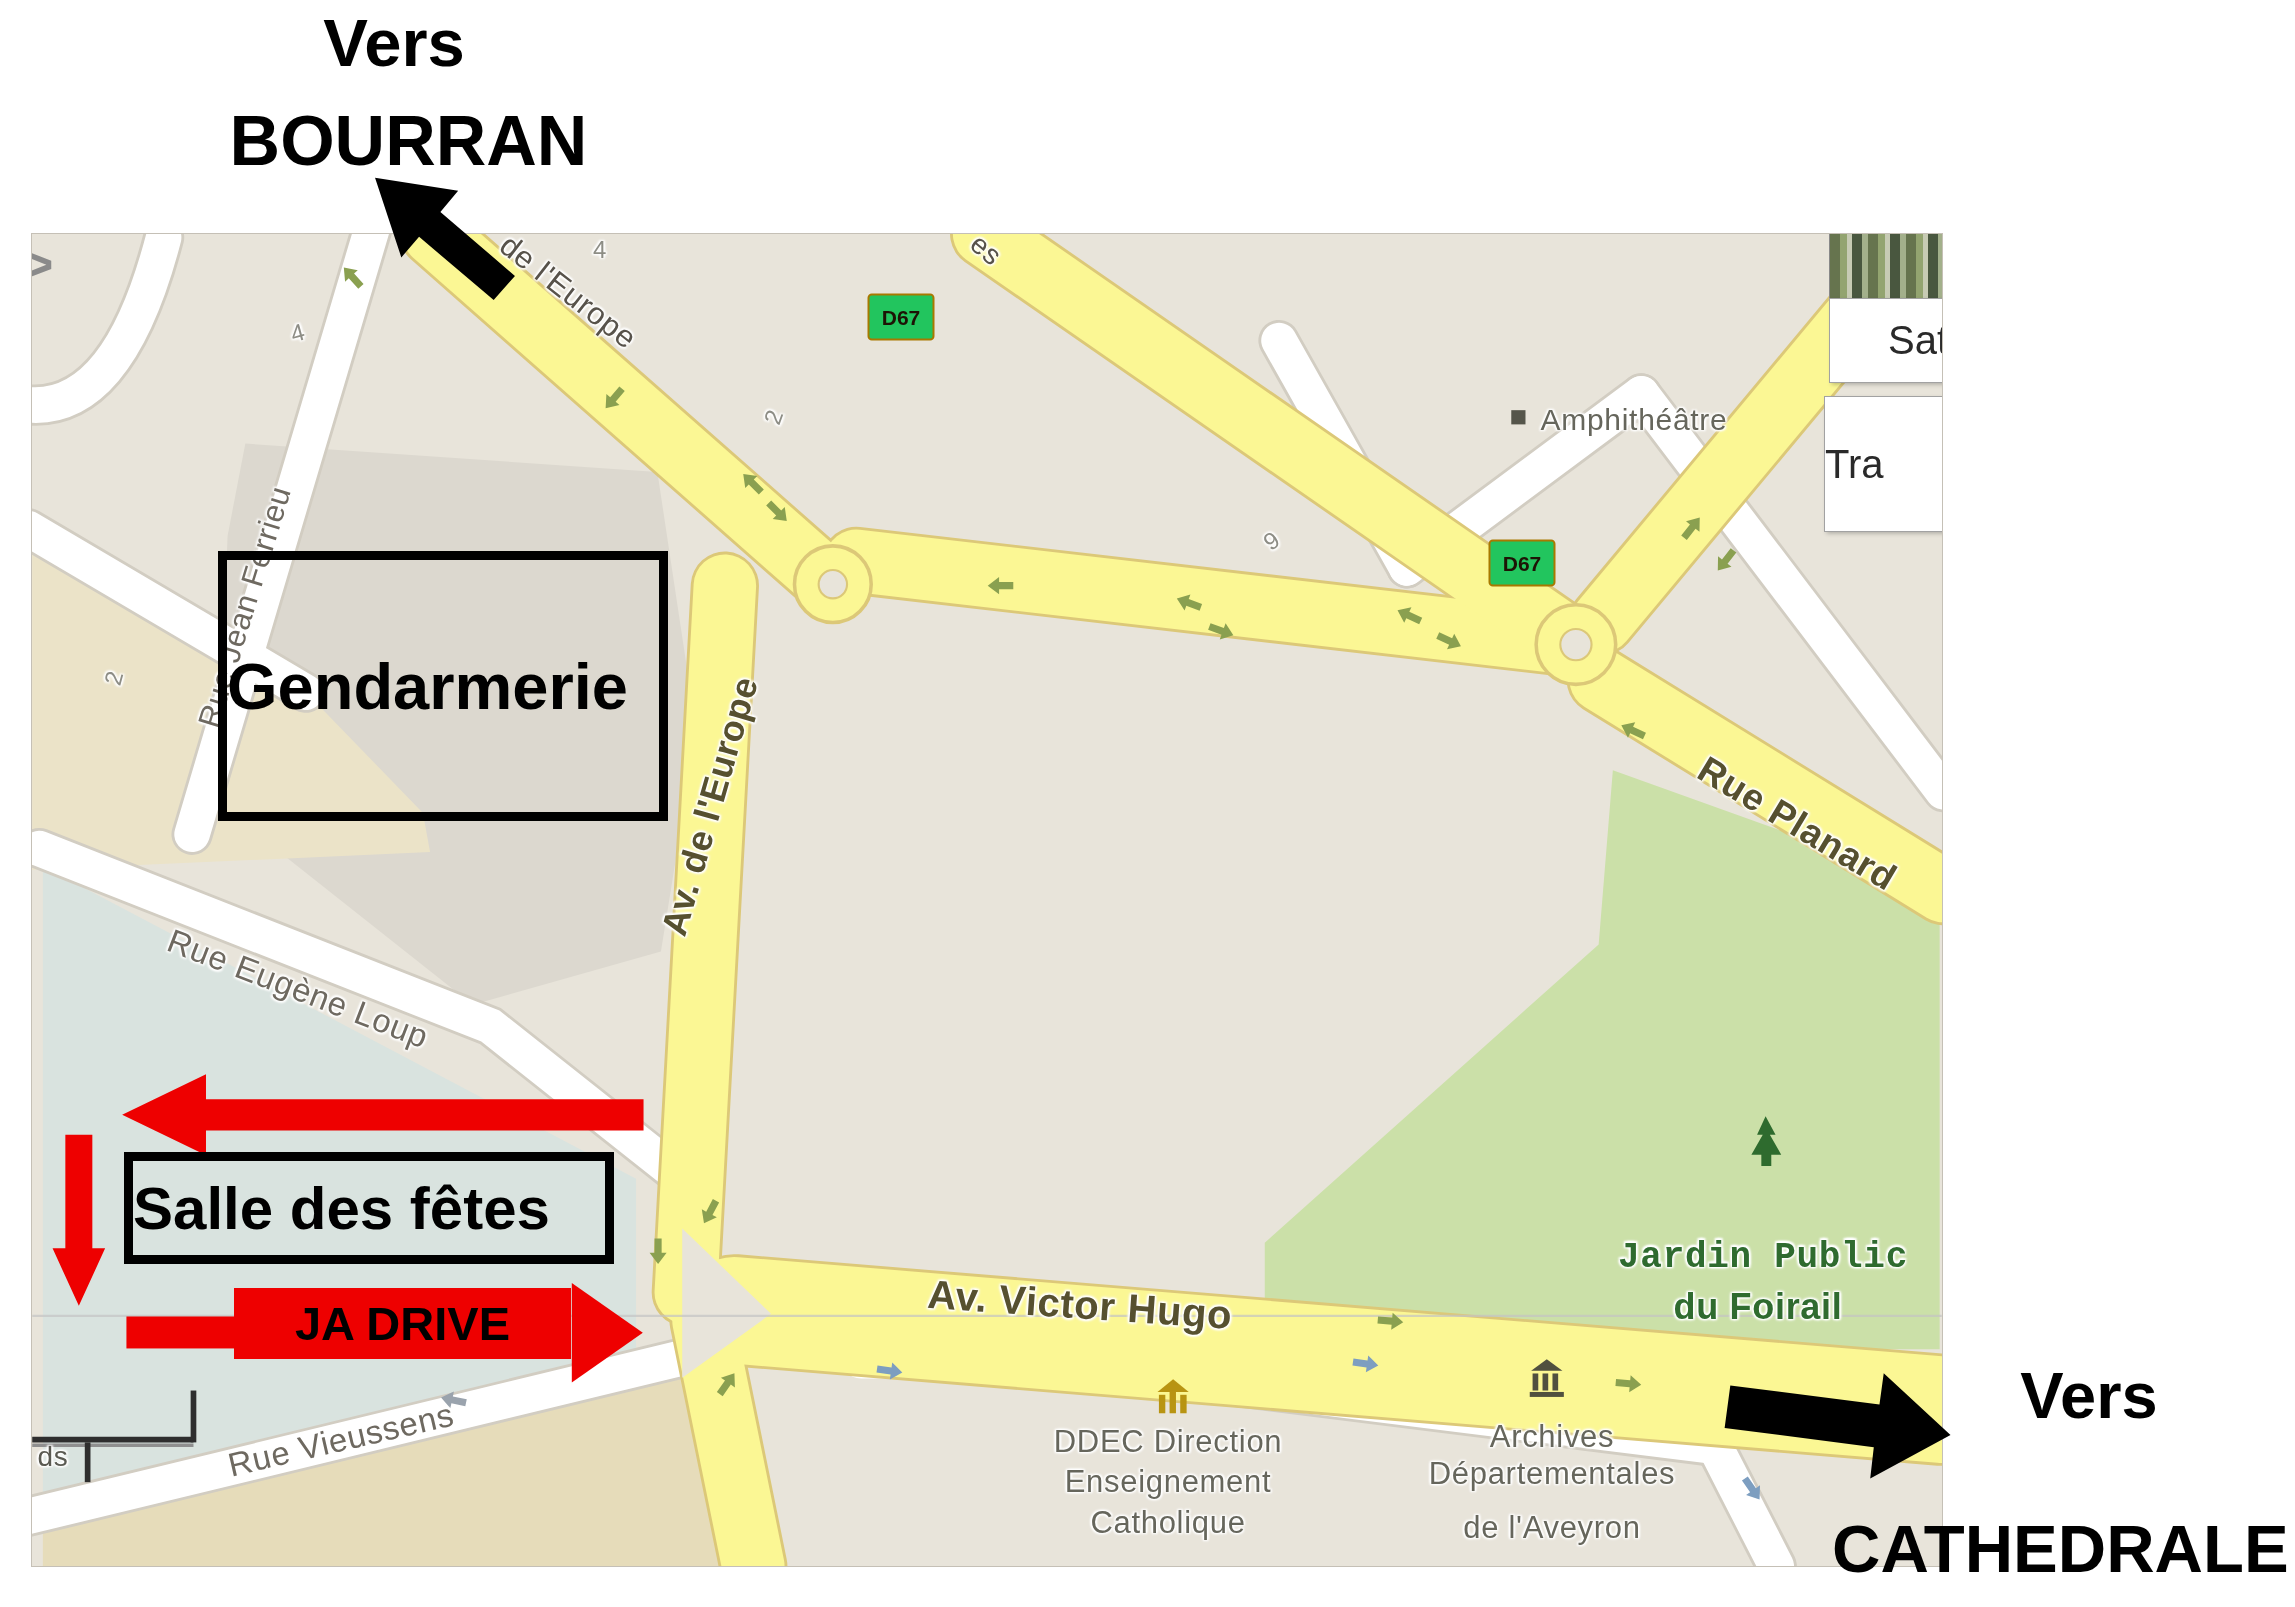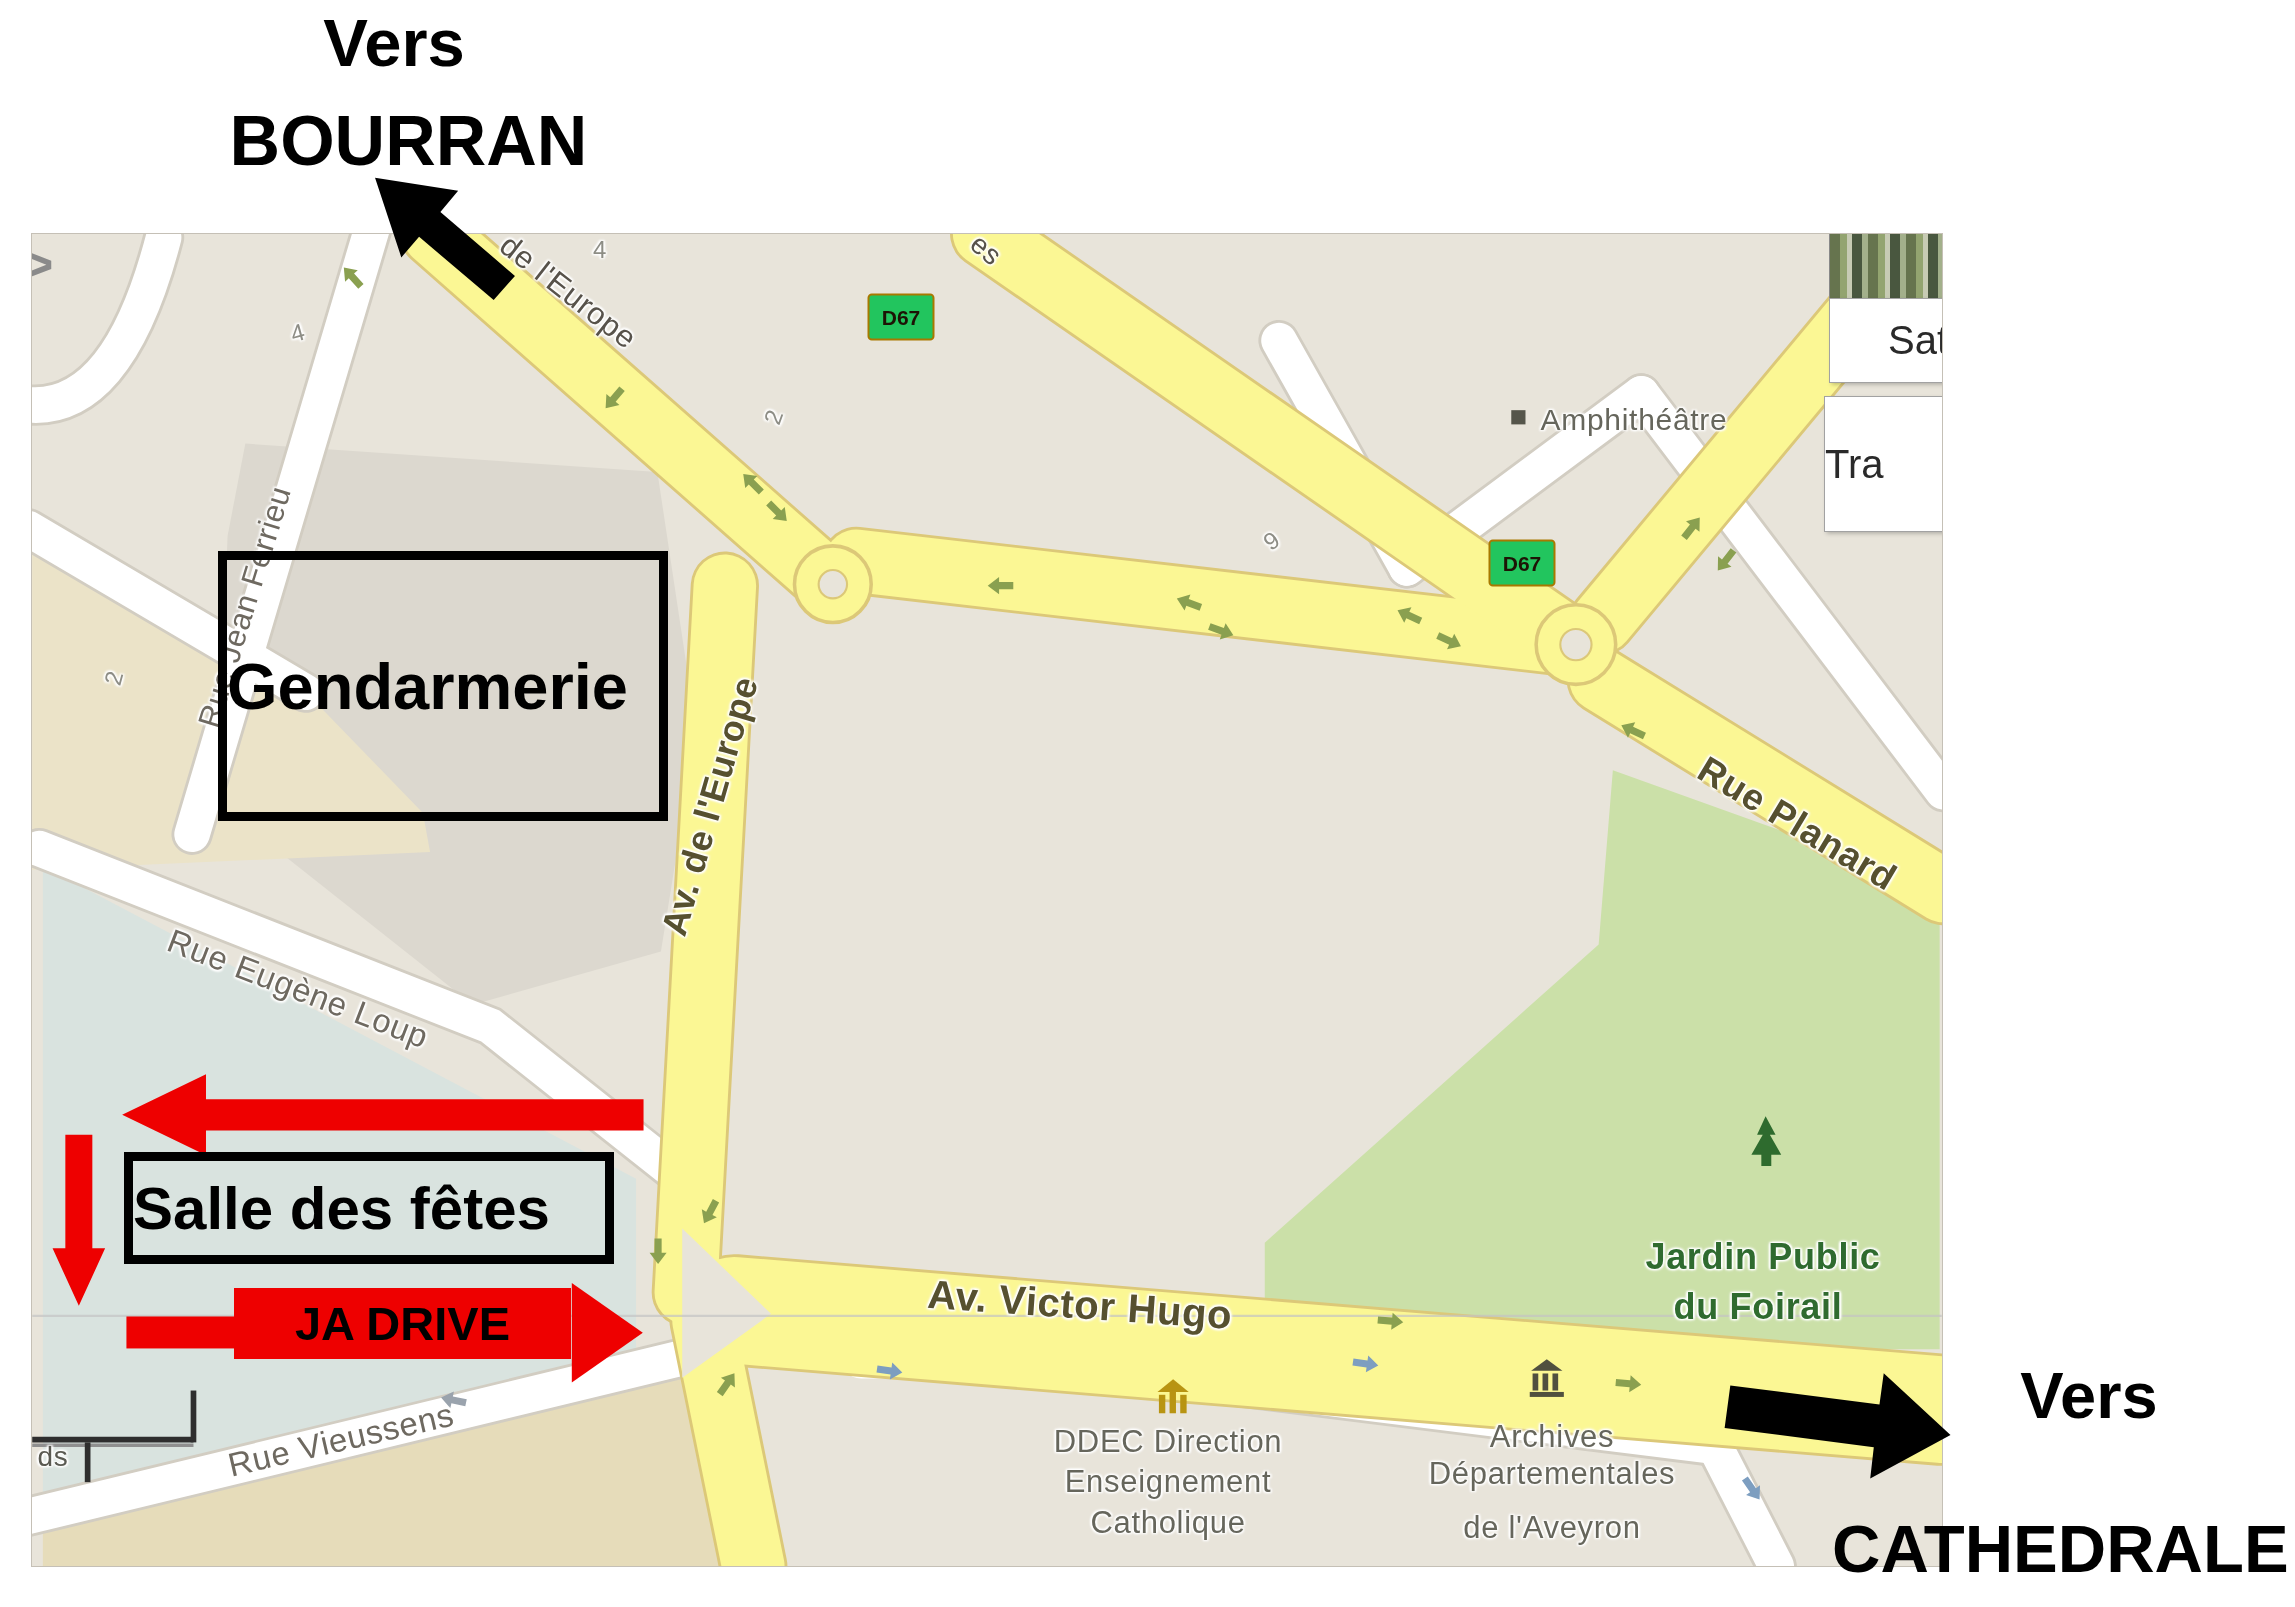--- a/index.html
+++ b/index.html
@@ -172,21 +172,21 @@
     <div class="lbl dark" style="left:536px;top:58px;font-size:31px;transform:translate(-50%,-50%) rotate(38deg);">de l'Europe</div>
     <div class="lbl olive" style="left:678px;top:572px;font-size:36px;transform:translate(-50%,-50%) rotate(-74deg);">Av. de l'Europe</div>
     <div class="lbl" style="left:213px;top:373px;font-size:31px;transform:translate(-50%,-50%) rotate(-73deg);">Rue Jean Ferrieu</div>
     <div class="lbl" style="left:266px;top:755px;transform:translate(-50%,-50%) rotate(21deg);">Rue Eugène Loup</div>
     <div class="lbl" style="left:309px;top:1206px;transform:translate(-50%,-50%) rotate(-13deg);">Rue Vieussens</div>
     <div class="lbl olive" style="left:1048px;top:1071px;font-size:40px;transform:translate(-50%,-50%) rotate(4deg);">Av. Victor Hugo</div>
     <div class="lbl olive" style="left:1765px;top:590px;font-size:37px;transform:translate(-50%,-50%) rotate(31deg);">Rue Planard</div>
     <div class="lbl dark" style="left:954px;top:15.6px;font-size:28px;transform:translate(-50%,-50%) rotate(40deg);">es</div>
 
     <div class="lbl poi" style="left:1602px;top:186px;font-size:30px;">Amphithéâtre</div>
-    <div class="lbl green" style="left:1731px;top:1023px;font-size:36px;">Jardin Public</div>
+    <div class="lbl green" style="left:1731px;top:1023px;font-size:36px;font-family:Liberation Mono, monospace;">Jardin Public</div>
     <div class="lbl green" style="left:1726px;top:1073px;font-size:36px;">du Foirail</div>
     <div class="lbl poi" style="left:1136px;top:1208px;font-size:31px;">DDEC Direction</div>
     <div class="lbl poi" style="left:1136px;top:1248px;font-size:31px;">Enseignement</div>
     <div class="lbl poi" style="left:1136px;top:1289px;font-size:31px;">Catholique</div>
     <div class="lbl poi" style="left:1520px;top:1203px;font-size:31px;text-align:right;">Archives</div>
     <div class="lbl poi" style="left:1520px;top:1240px;font-size:31px;">Départementales</div>
     <div class="lbl poi" style="left:1520px;top:1278px;font-size:31px;margin-top:16px;">de l'Aveyron</div>
 
     <div class="lbl num" style="left:266px;top:99px;transform:translate(-50%,-50%) rotate(-15deg);">4</div>
     <div class="lbl num" style="left:568px;top:15.6px;">4</div>

